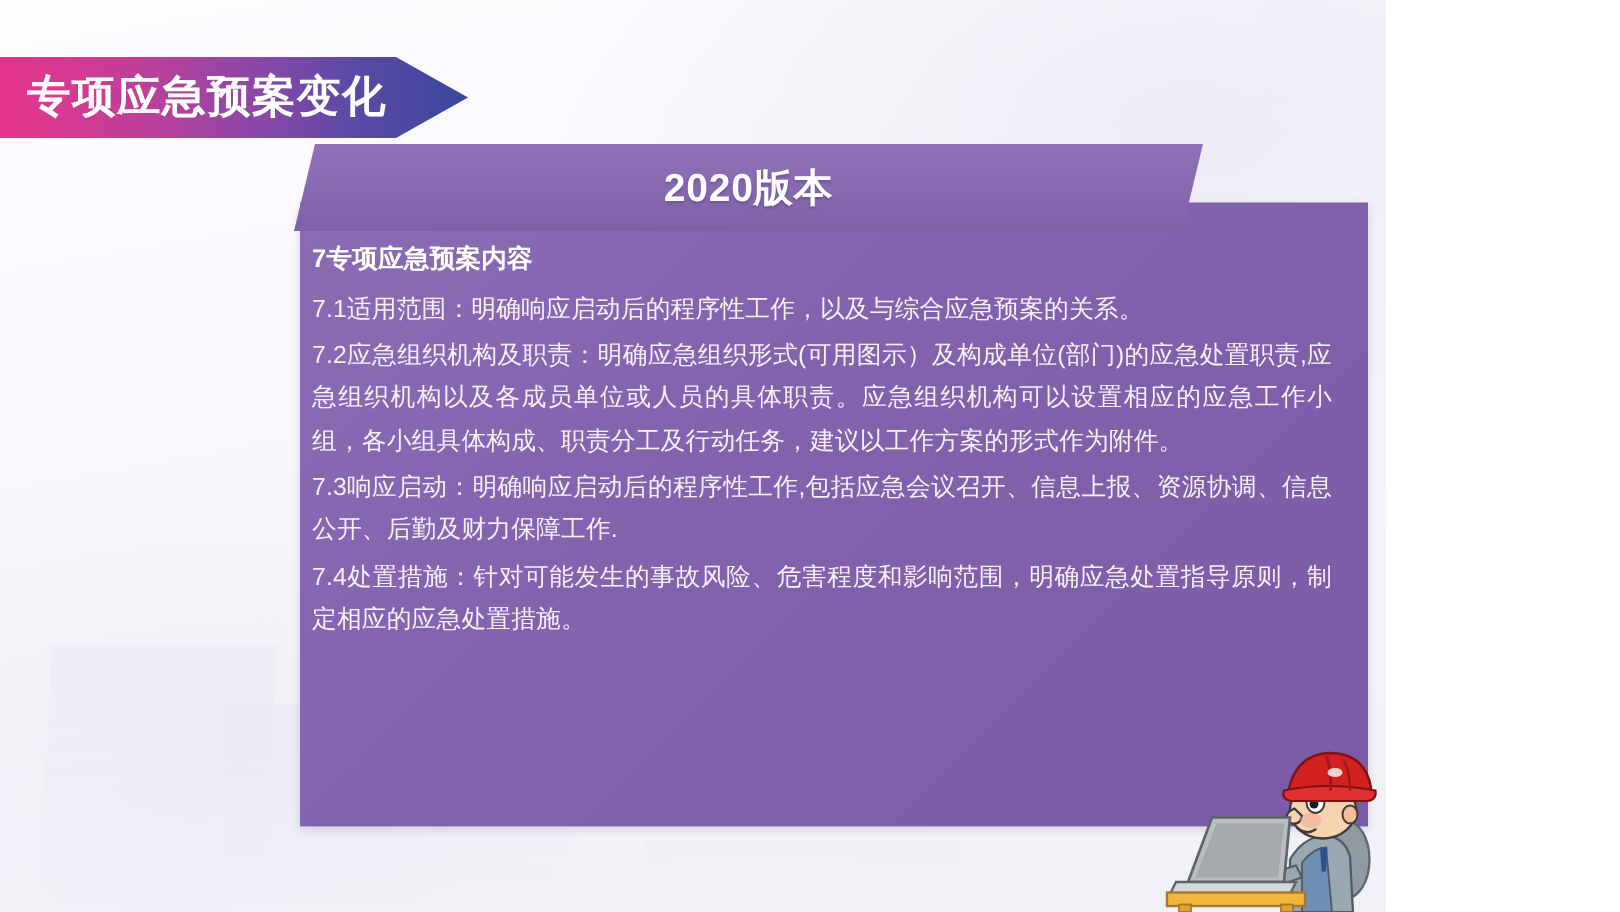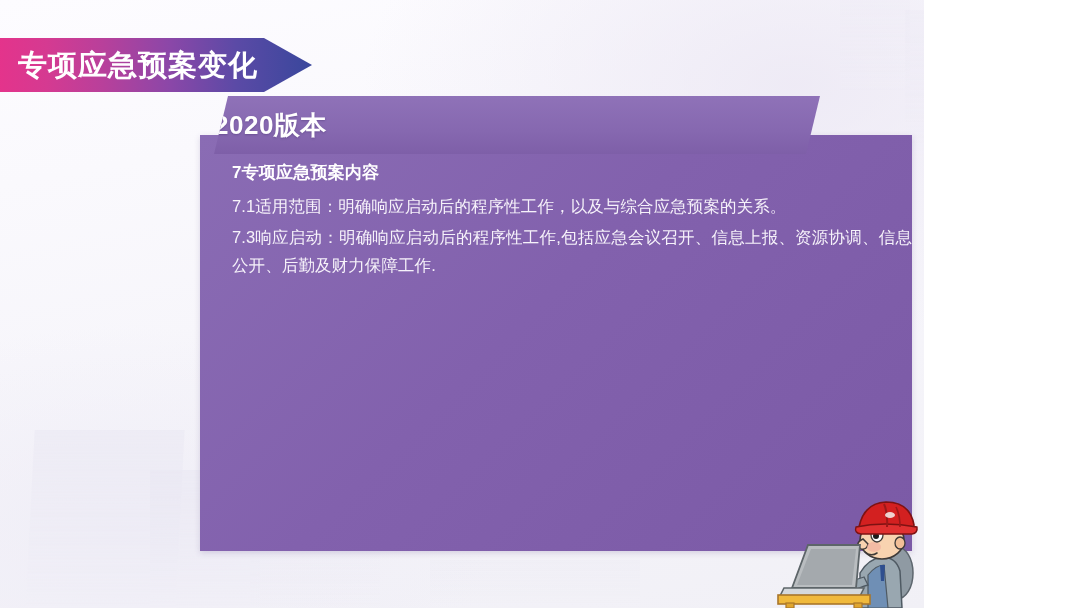--- a/index.html
+++ b/index.html
@@ -82,44 +82,45 @@
     width: 712px;
     height: 416px;
     background: #8261ae;
     background: linear-gradient(135deg, #8a6cb4 0%, #8261ad 45%, #7b5aa6 100%);
     box-shadow: 0 2px 6px rgba(80,55,120,0.18);
   }
 
   
   .version-ribbon {
     position: absolute;
-    left: 214px;
+    left: 196px;
     top: 96px;
     width: 606px;
     height: 58px;
     background: linear-gradient(180deg, #8f72b8 0%, #8668b0 60%, #7e5fa8 100%);
     -webkit-clip-path: polygon(14px 0, 606px 0, 592px 100%, 0 100%);
     clip-path: polygon(14px 0, 606px 0, 592px 100%, 0 100%);
     display: flex;
     align-items: center;
+    justify-content: center;
     box-shadow: 0 3px 5px rgba(70,45,110,0.22);
   }
   .version-ribbon-text {
     color: #ffffff;
     font-size: 26px;
     font-weight: 700;
     letter-spacing: 0.5px;
     line-height: 1;
     text-shadow: 0 1px 2px rgba(60,40,100,0.35);
   }
 
   
   .body-wrap {
     position: absolute;
-    left: 232px;
+    left: 208px;
     top: 160px;
     width: 680px;
   }
   .body-heading {
     color: #ffffff;
     font-size: 17px;
     font-weight: 700;
     line-height: 1.5;
     margin: 0 0 6px 0;
     letter-spacing: .2px;
@@ -165,21 +166,23 @@
 
   <div class="content-panel"></div>
 
   <div class="version-ribbon">
     <span class="version-ribbon-text">2020版本</span>
   </div>
 
   <div class="body-wrap">
     <p class="body-heading">7专项应急预案内容</p>
     <p class="body-para">7.1适用范围：明确响应启动后的程序性工作，以及与综合应急预案的关系。</p>
+    <p class="body-para">7.2应急组织机构及职责：明确应急组织形式(可用图示）及构成单位(部门)的应急处置职责,应急组织机构以及各成员单位或人员的具体职责。应急组织机构可以设置相应的应急工作小组，各小组具体构成、职责分工及行动任务，建议以工作方案的形式作为附件。</p>
     <p class="body-para">7.3响应启动：明确响应启动后的程序性工作,包括应急会议召开、信息上报、资源协调、信息公开、后勤及财力保障工作.</p>
+    <p class="body-para">7.4处置措施：针对可能发生的事故风险、危害程度和影响范围，明确应急处置指导原则，制定相应的应急处置措施。</p>
   </div>
 
   <svg class="worker" viewBox="0 0 160 113">
 
     <ellipse cx="133" cy="78" rx="16" ry="26" fill="#8f9aa3" stroke="#5d666e" stroke-width="1.5"></ellipse>
 
     <path d="M96 113 L96 78 Q104 64 118 62 Q132 62 136 76 L138 113 Z" fill="#99a7b0" stroke="#4f5a63" stroke-width="1.5"></path>
     <path d="M104 113 L104 80 Q112 70 120 70 L124 113 Z" fill="#6f8fb5" stroke="#4f5a63" stroke-width="1.2"></path>
 
     <path d="M116 70 L121 70 L120 86 L117 86 Z" fill="#2f4f8f"></path>

